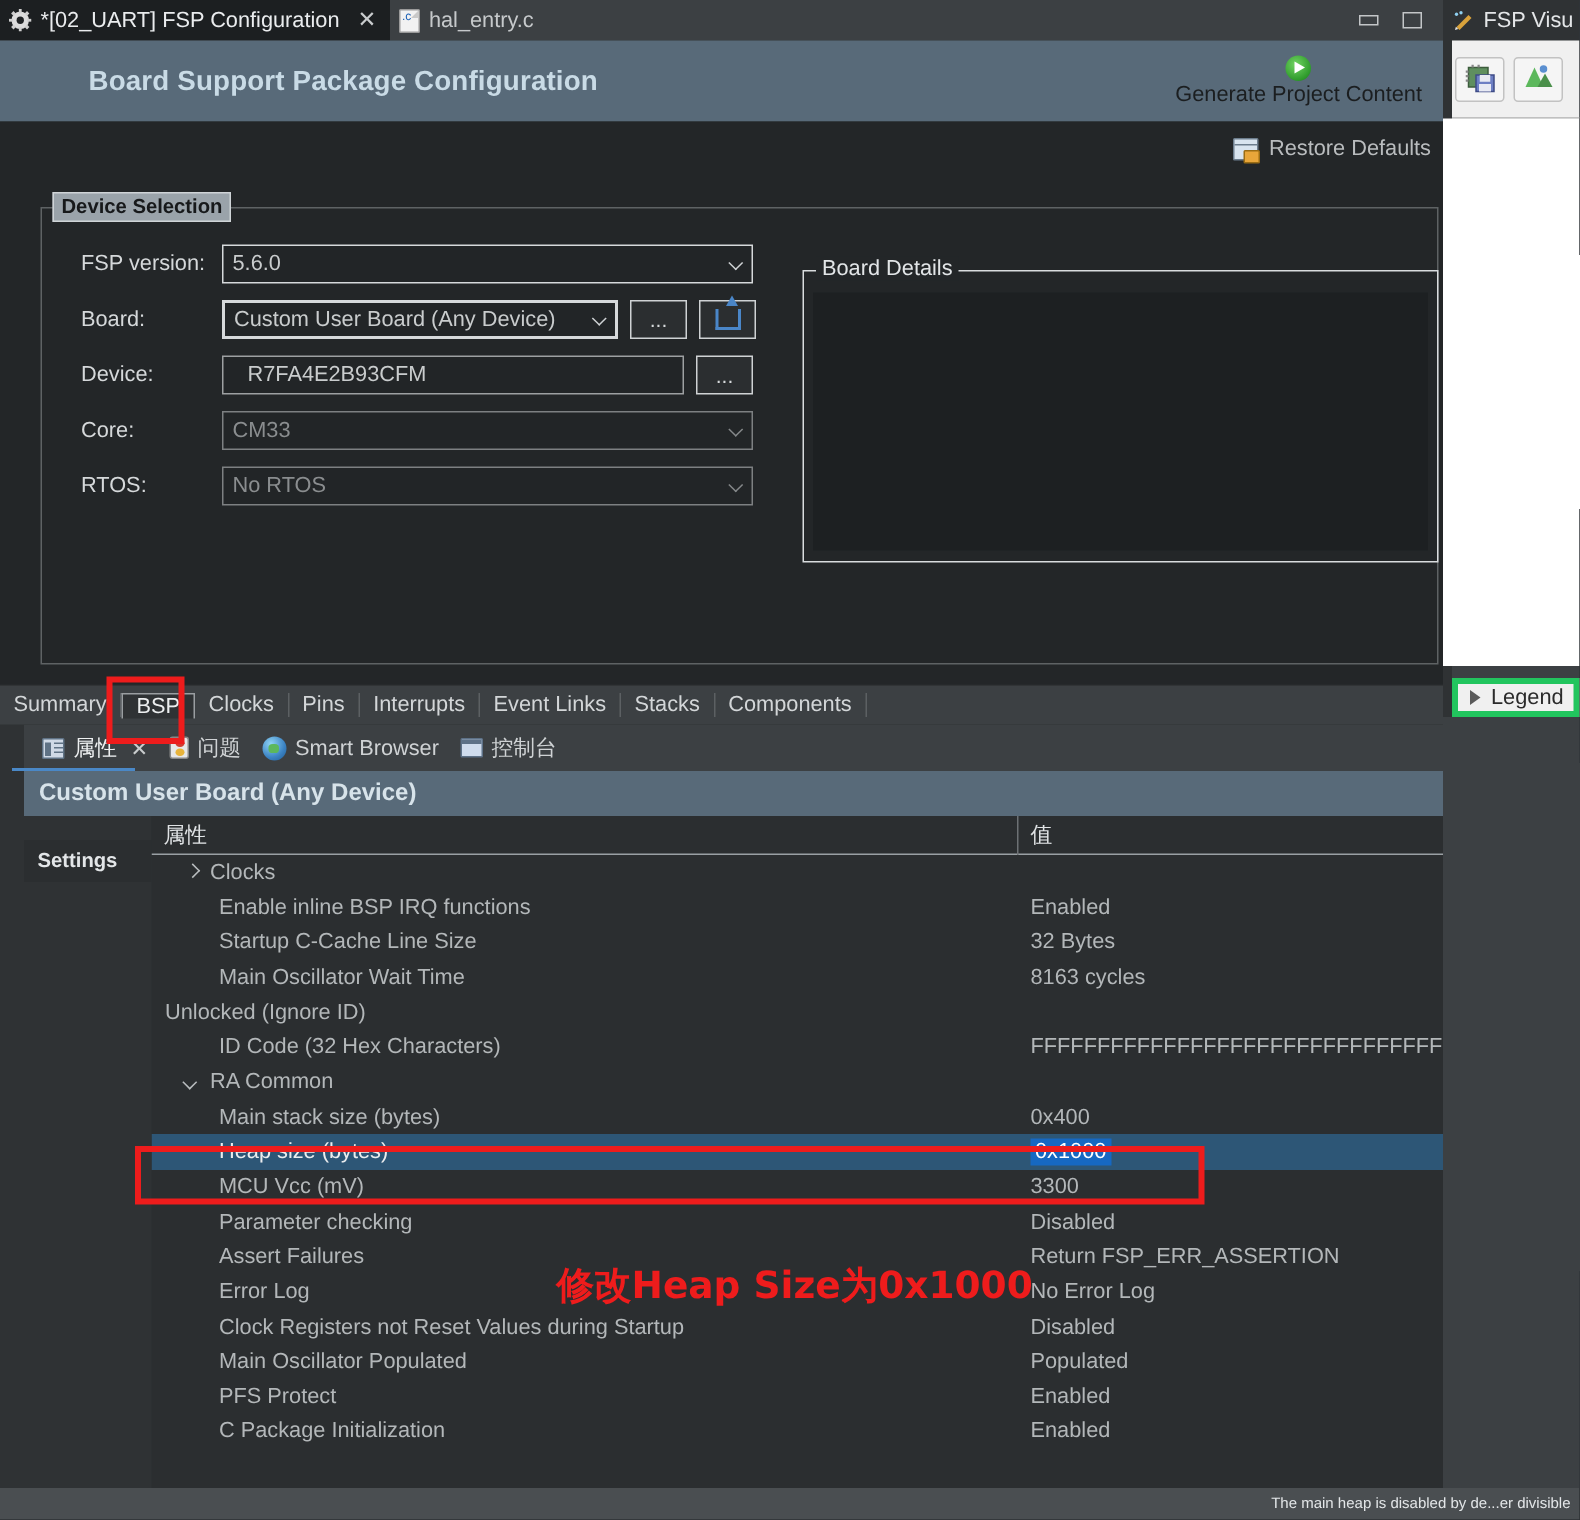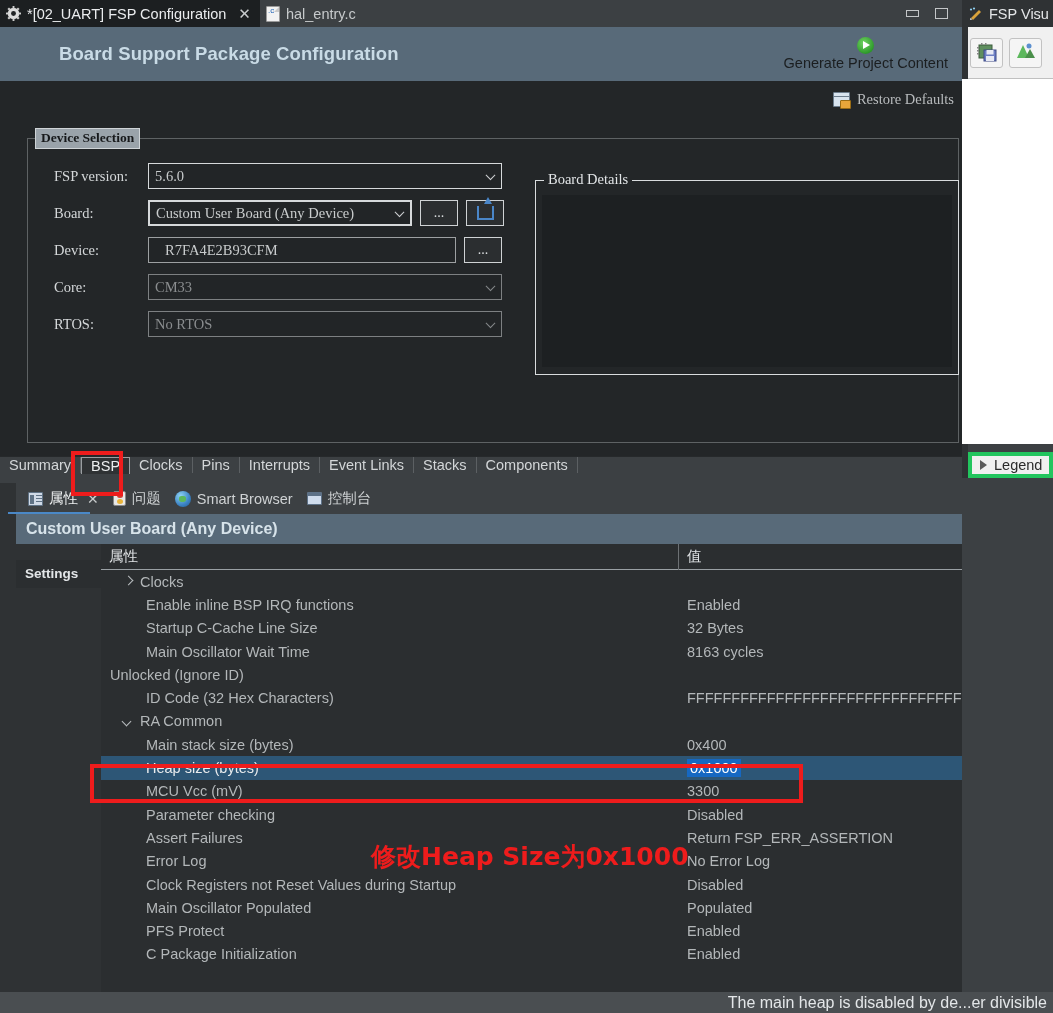--- a/index.html
+++ b/index.html
@@ -81,21 +81,20 @@
     content:""; position: absolute; left: 6px; top: 4px;
     border-style: solid; border-width: 4.5px 0 4.5px 7px;
     border-color: transparent transparent transparent #ffffff;
   }
   .gen-proj-label { font-size: 14.5px; color: #1b1e20; }
 
   
   .config-body {
     position: absolute; left: 0; top: 81px; width: 962px; height: 375px;
     background: #232628;
-    font-family: Liberation Serif, serif;
   }
   .restore-row {
     position: absolute; right: 8px; top: 10px;
     display: flex; align-items: center; gap: 7px;
     font-size: 14.5px; color: #b9bcbe;
   }
   .restore-ico {
     width: 17px; height: 15px; background: #d8e4ef;
     border: 1px solid #6c7d8d; position: relative; border-radius: 1px;
   }
@@ -179,21 +178,21 @@
     padding: 0 4px;
   }
   .board-details-inner {
     position: absolute; left: 6px; top: 14px; right: 6px; bottom: 7px;
     background: #1d2022;
   }
 
   
   .editor-tabs {
     position: absolute; left: 0; top: 456px; width: 962px; height: 27px;
-    background: #3c4043; display: flex; align-items: flex-start;
+    background: #3c4043; display: flex; align-items: center;
     border-top: 1px solid #26292b;
   }
   .etab {
     display: flex; align-items: center; padding: 0 9px;
     font-size: 14.5px; color: #d3d6d8;
     border-right: 1px solid #5c6063;
   }
   .etab.sel { background: #2f3234; color: #eceeef; border: 1px solid #9a9ea1; border-bottom: none; }
 
   
@@ -289,21 +288,21 @@
     background: #1668c2; color: #ffffff !important; padding: 1px 3px;
     font-size: 14.5px;
   }
 
   
   .statusbar {
     position: absolute; left: 0; top: 992px; width: 1053px; height: 21px;
     background: #4a4e51; display: flex; align-items: center; justify-content: flex-end;
     padding-right: 6px;
   }
-  .status-text { font-size: 16px; color: #e3e6e8; }
+  .status-text { font-size: 10px; color: #e3e6e8; }
 
   
   .right-pane {
     position: absolute; left: 962px; top: 0; width: 91px; height: 992px;
     background: #3c4043;
   }
   .rp-tab {
     height: 27px; display:flex; align-items:center; gap:5px; padding-left:6px;
     background:#2f3234; font-size: 14.5px; color: #e4e6e8;
   }

